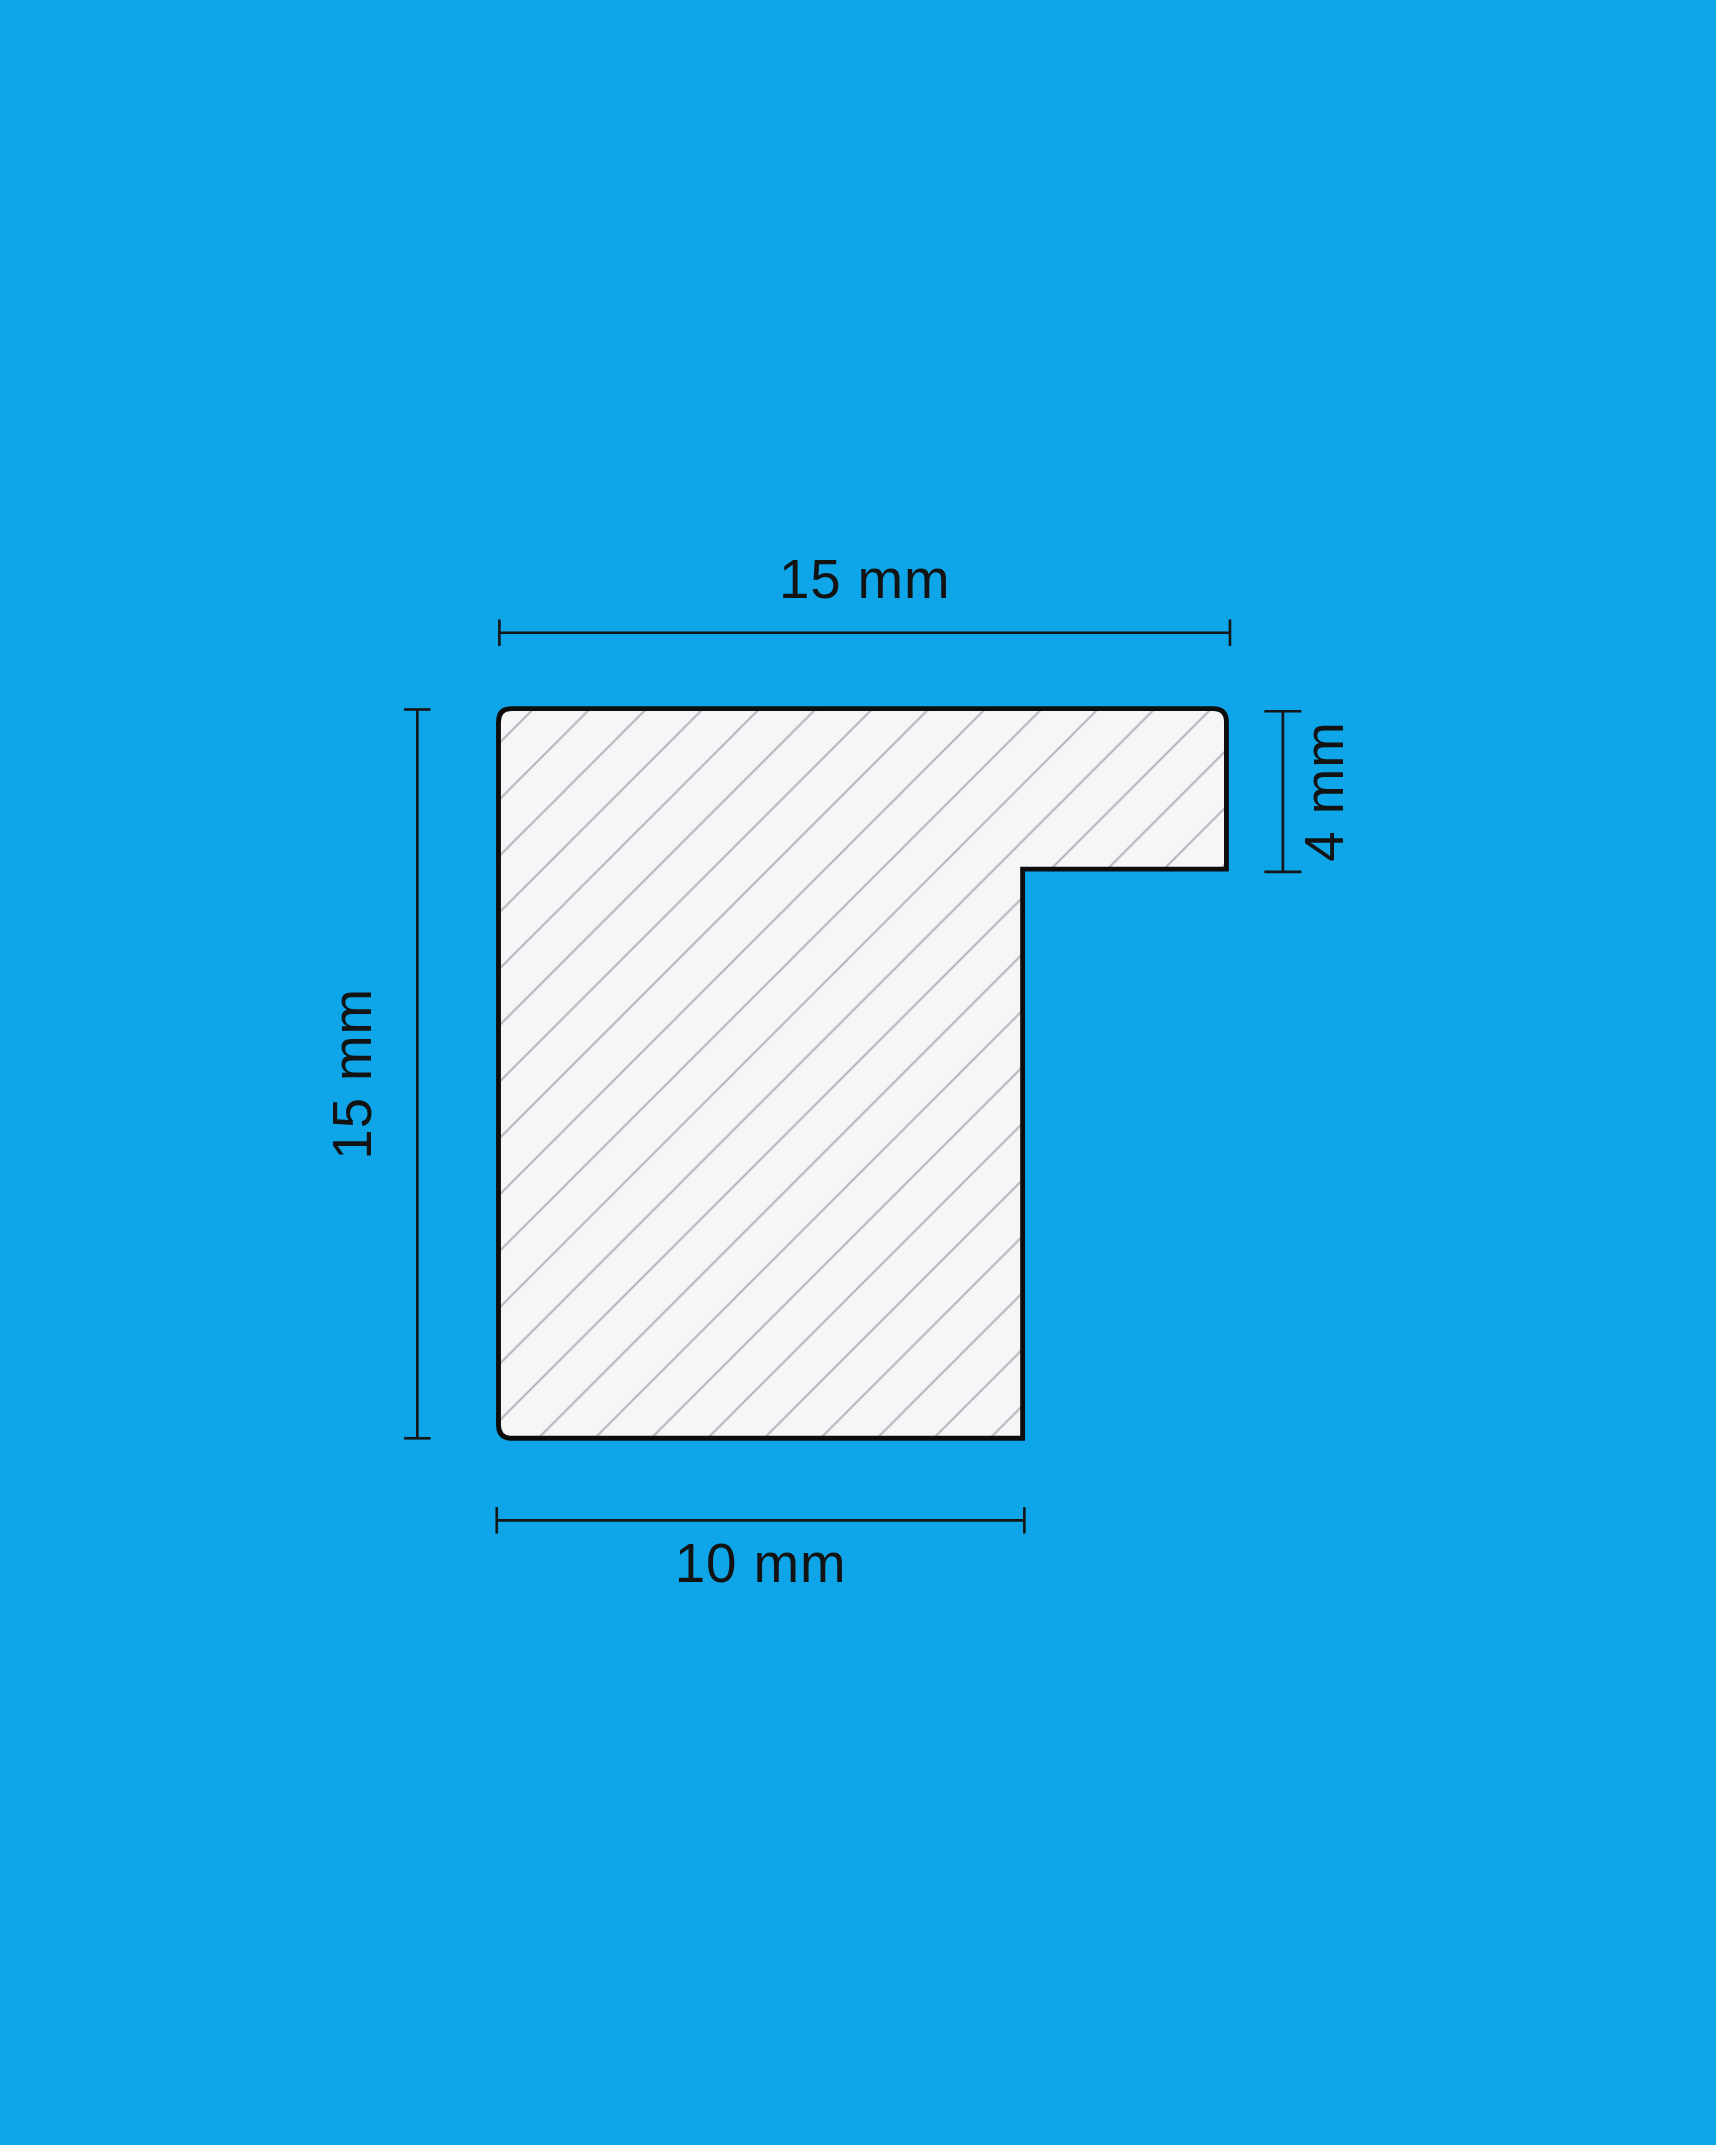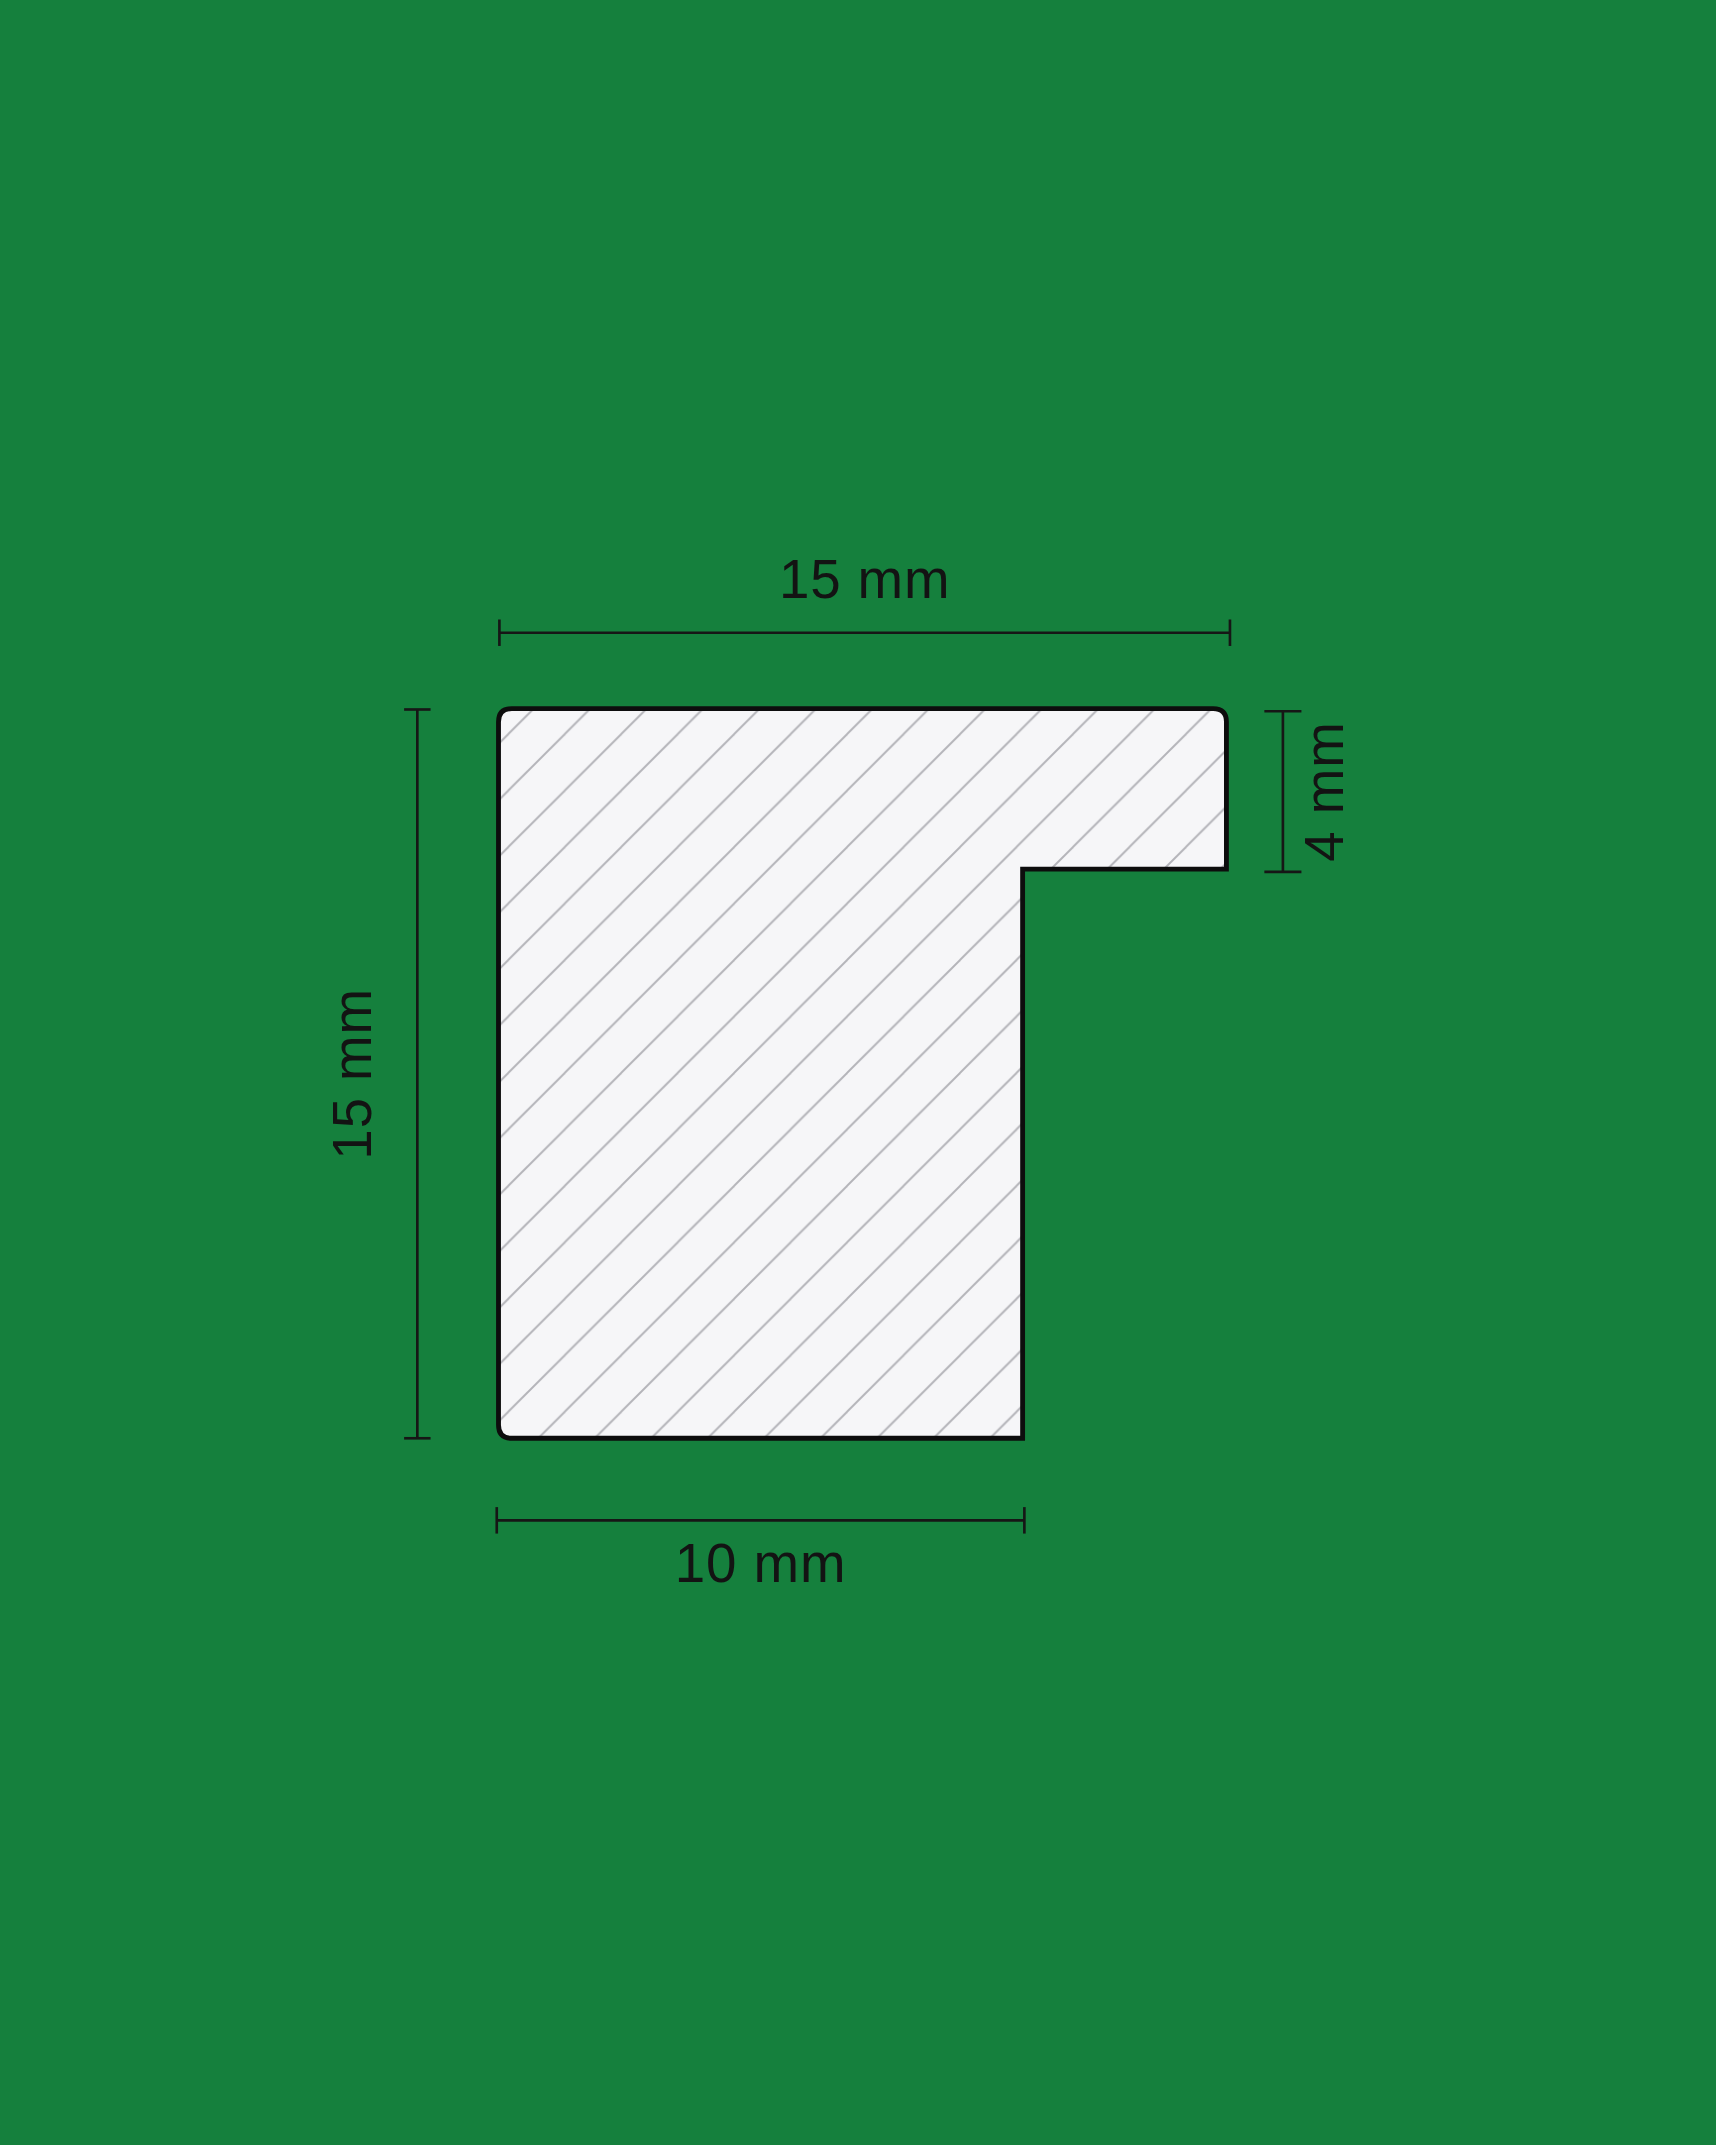--- a/index.html
+++ b/index.html
@@ -10,21 +10,21 @@
     width: 1717px;
     height: 2146px;
     background: #f5f5f7;
     font-family: "Liberation Sans", "DejaVu Sans", sans-serif;
     overflow: hidden;
   }
   .canvas {
     position: relative;
     width: 1717px;
     height: 2146px;
-    background: #15803d;
+    background: #0ea5e9;
   }
   .canvas svg {
     position: absolute;
     left: 0;
     top: 0;
     display: block;
   }
   .dim-text {
     font-family: "Liberation Sans", "DejaVu Sans", sans-serif;
     font-size: 62px;

